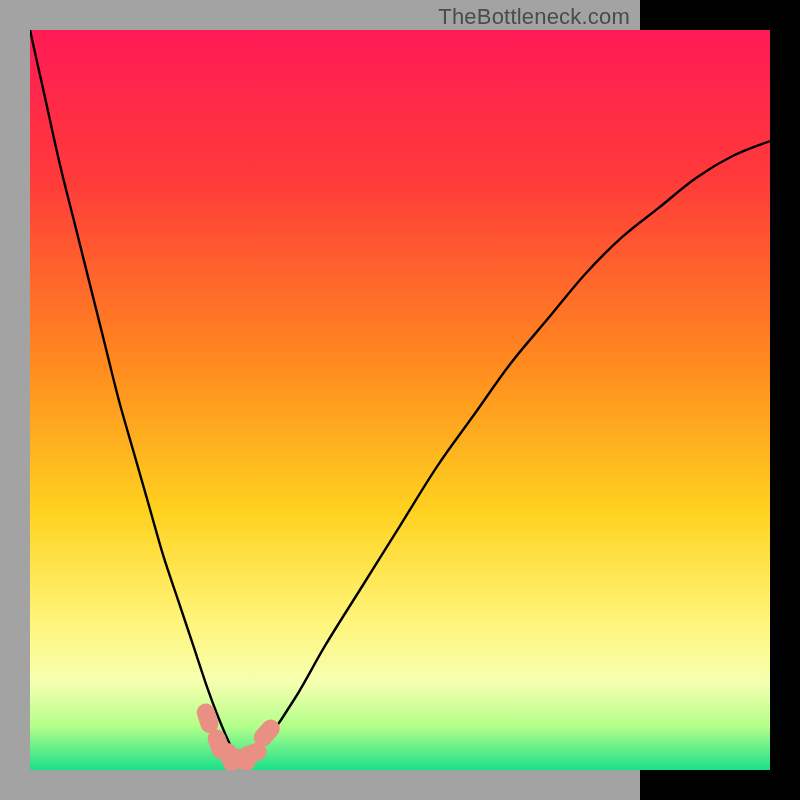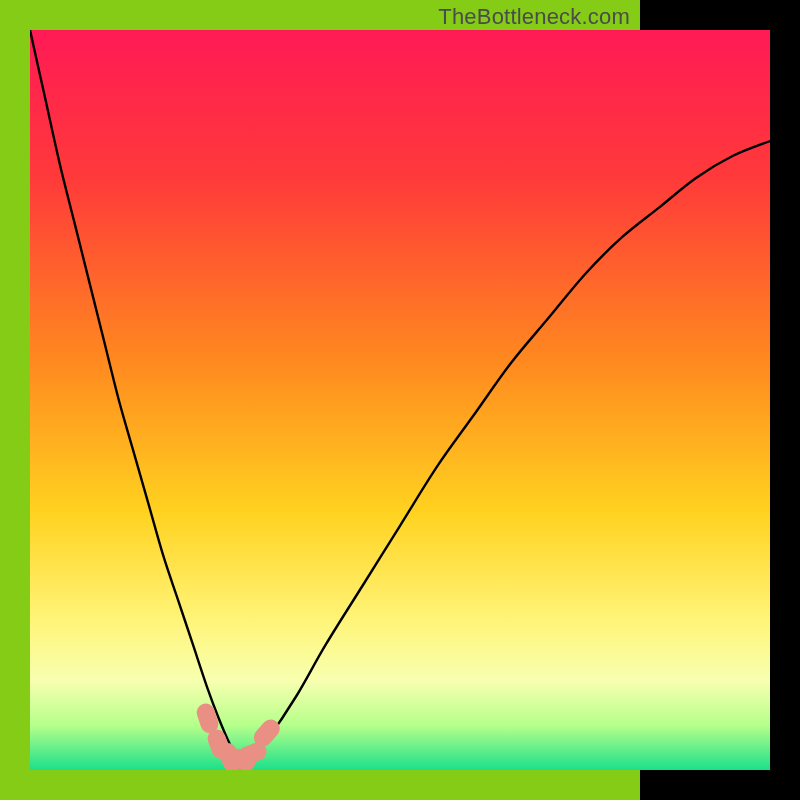--- a/index.html
+++ b/index.html
@@ -8,21 +8,21 @@
     width: 800px;
     height: 800px;
     background: #000;
     font-family: Arial, Helvetica, sans-serif;
     overflow: hidden;
   }
   .frame {
     position: relative;
     width: 640px;
     height: 800px;
-    background: #84cc16;
+    background: #a3a3a3;
   }
   .watermark {
     position: absolute;
     top: 4px;
     right: 10px;
     color: #4b4b4b;
     font-size: 22px;
     font-weight: 400;
     letter-spacing: 0.2px;
     z-index: 20;

